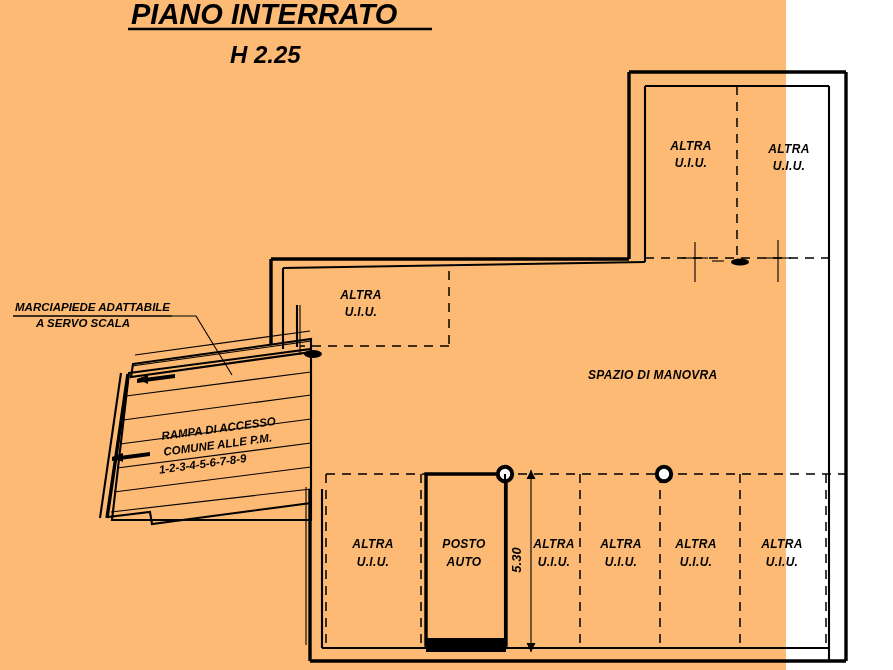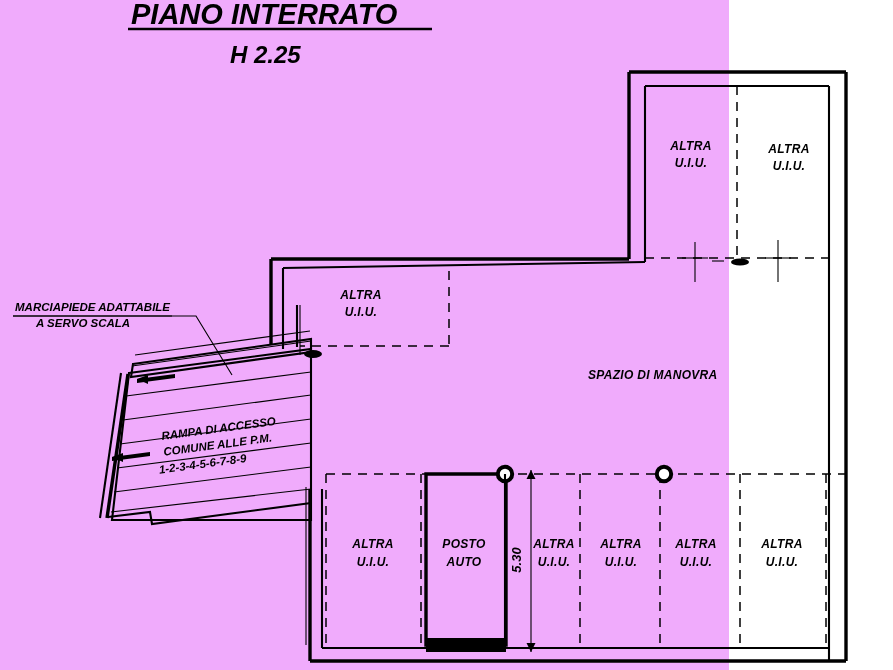--- a/index.html
+++ b/index.html
@@ -1,17 +1,17 @@
 <!DOCTYPE html>
 <html><head>
 <meta charset="utf-8">
 <style>
   html,body{margin:0;padding:0;background:#ffffff;}
   body{width:893px;height:670px;overflow:hidden;font-family:"Liberation Sans",sans-serif;}
-  #stage{position:relative;width:729px;height:670px;background:#f0abfc;}
+  #stage{position:relative;width:786px;height:670px;background:#fdba74;}
   svg#plan{position:absolute;left:0;top:0;width:893px;height:670px;display:block;}
   .ttl{font-family:"Liberation Sans",sans-serif;font-weight:bold;font-style:italic;fill:#000;}
   .rmlbl{font-family:"Liberation Sans",sans-serif;font-weight:bold;font-style:italic;fill:#000;font-size:12px;letter-spacing:.3px;}
   .noteTxt{font-family:"Liberation Sans",sans-serif;font-weight:bold;font-style:italic;fill:#000;font-size:11.5px;}
   .dimTxt{font-family:"Liberation Sans",sans-serif;font-weight:bold;font-style:italic;fill:#000;font-size:13px;}
   .thin{fill:none;stroke:#000;stroke-width:1.1;}
   .dash{fill:none;stroke:#000;stroke-width:1.5;stroke-dasharray:9 7;}
   .heavy{fill:none;stroke:#000;stroke-width:3.4;}
   .mid{fill:none;stroke:#000;stroke-width:2.1;}
   .fillblk{fill:#000;stroke:none;}

